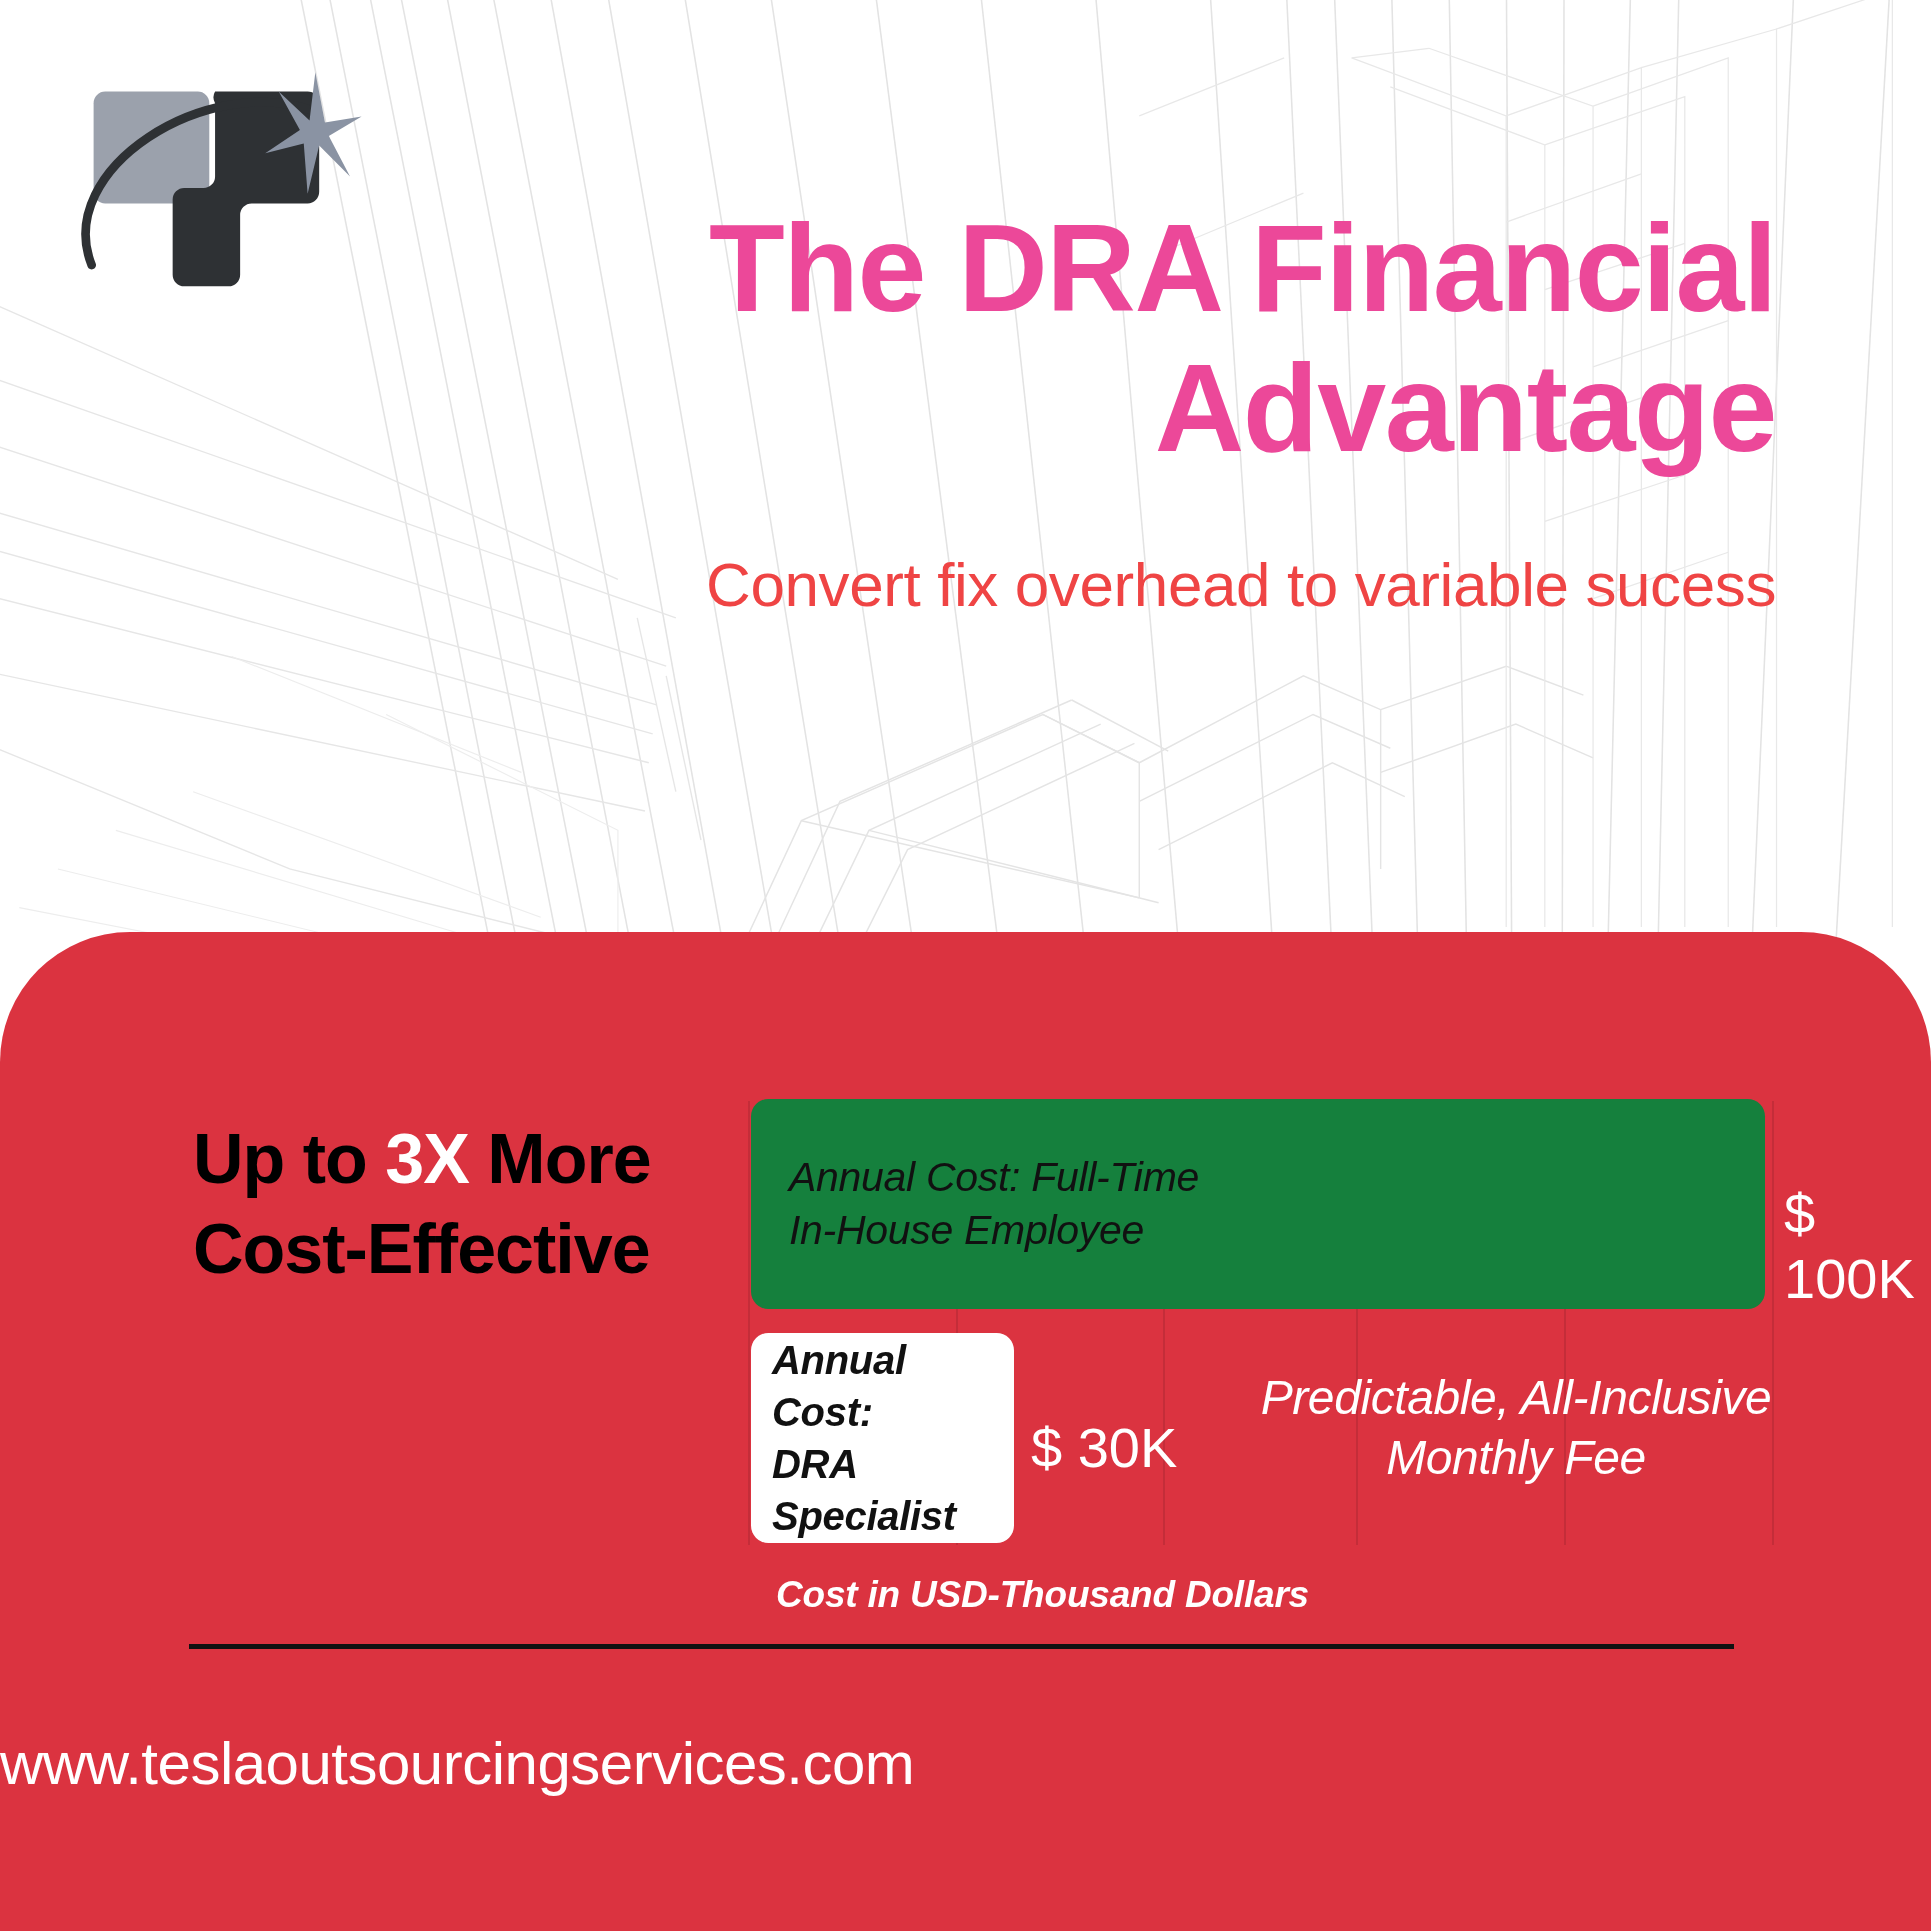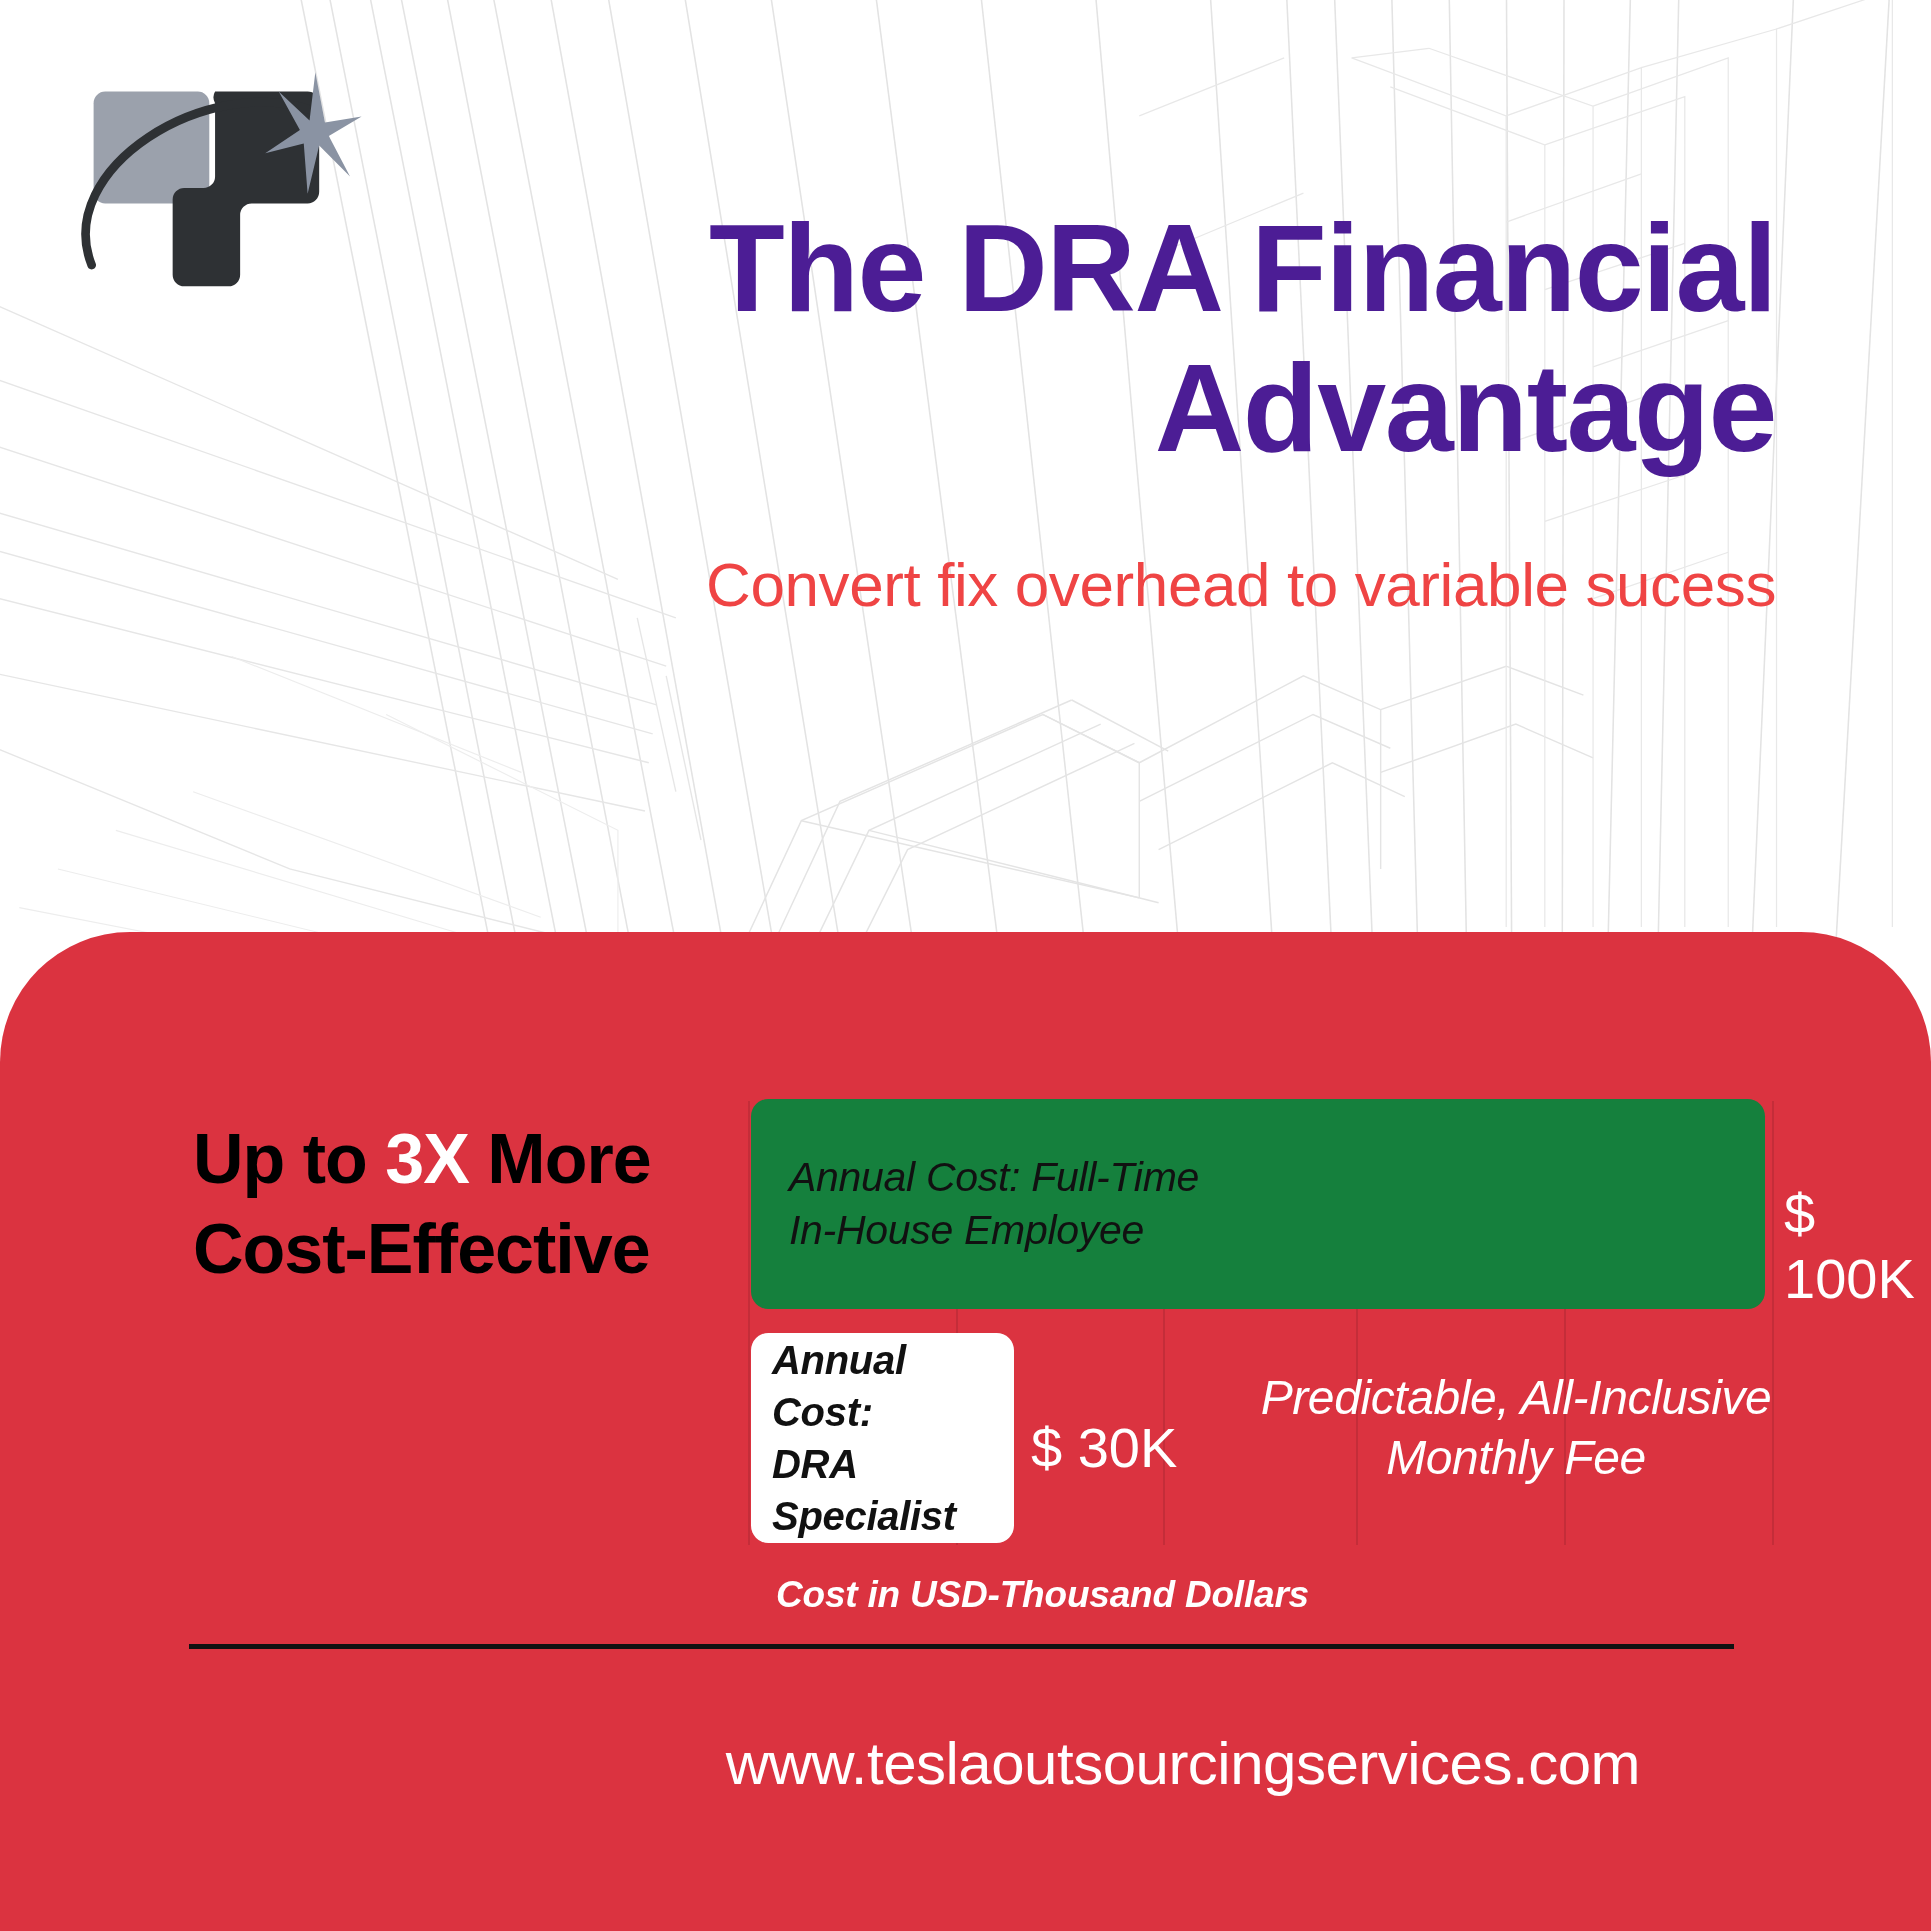--- a/index.html
+++ b/index.html
@@ -41,21 +41,21 @@
     top: 198px;
     width: 1313px;
     text-align: right;
   }
   #main-title {
     margin: 0;
     font-size: 124px;
     line-height: 1.13;
     font-weight: 700;
     letter-spacing: -1.4px;
-    color: #4c1d95;
+    color: #ec4899;
   }
   #subtitle {
     margin: 68px 0 0 0;
     font-size: 62px;
     line-height: 1.25;
     font-weight: 400;
     color: #ef4444;
     letter-spacing: -0.4px;
   }
 
@@ -173,21 +173,21 @@
     width: 1545px;
     height: 4.8px;
     background: #111111;
   }
 
   #website {
     position: absolute;
     left: 0;
     top: 797px;
     width: 1640px;
-    text-align: right;
+    text-align: left;
     font-size: 60px;
     font-weight: 400;
     color: #ffffff;
     letter-spacing: -0.5px;
   }
 </style>
 </head>
 <body>
 
 <div id="poster">

